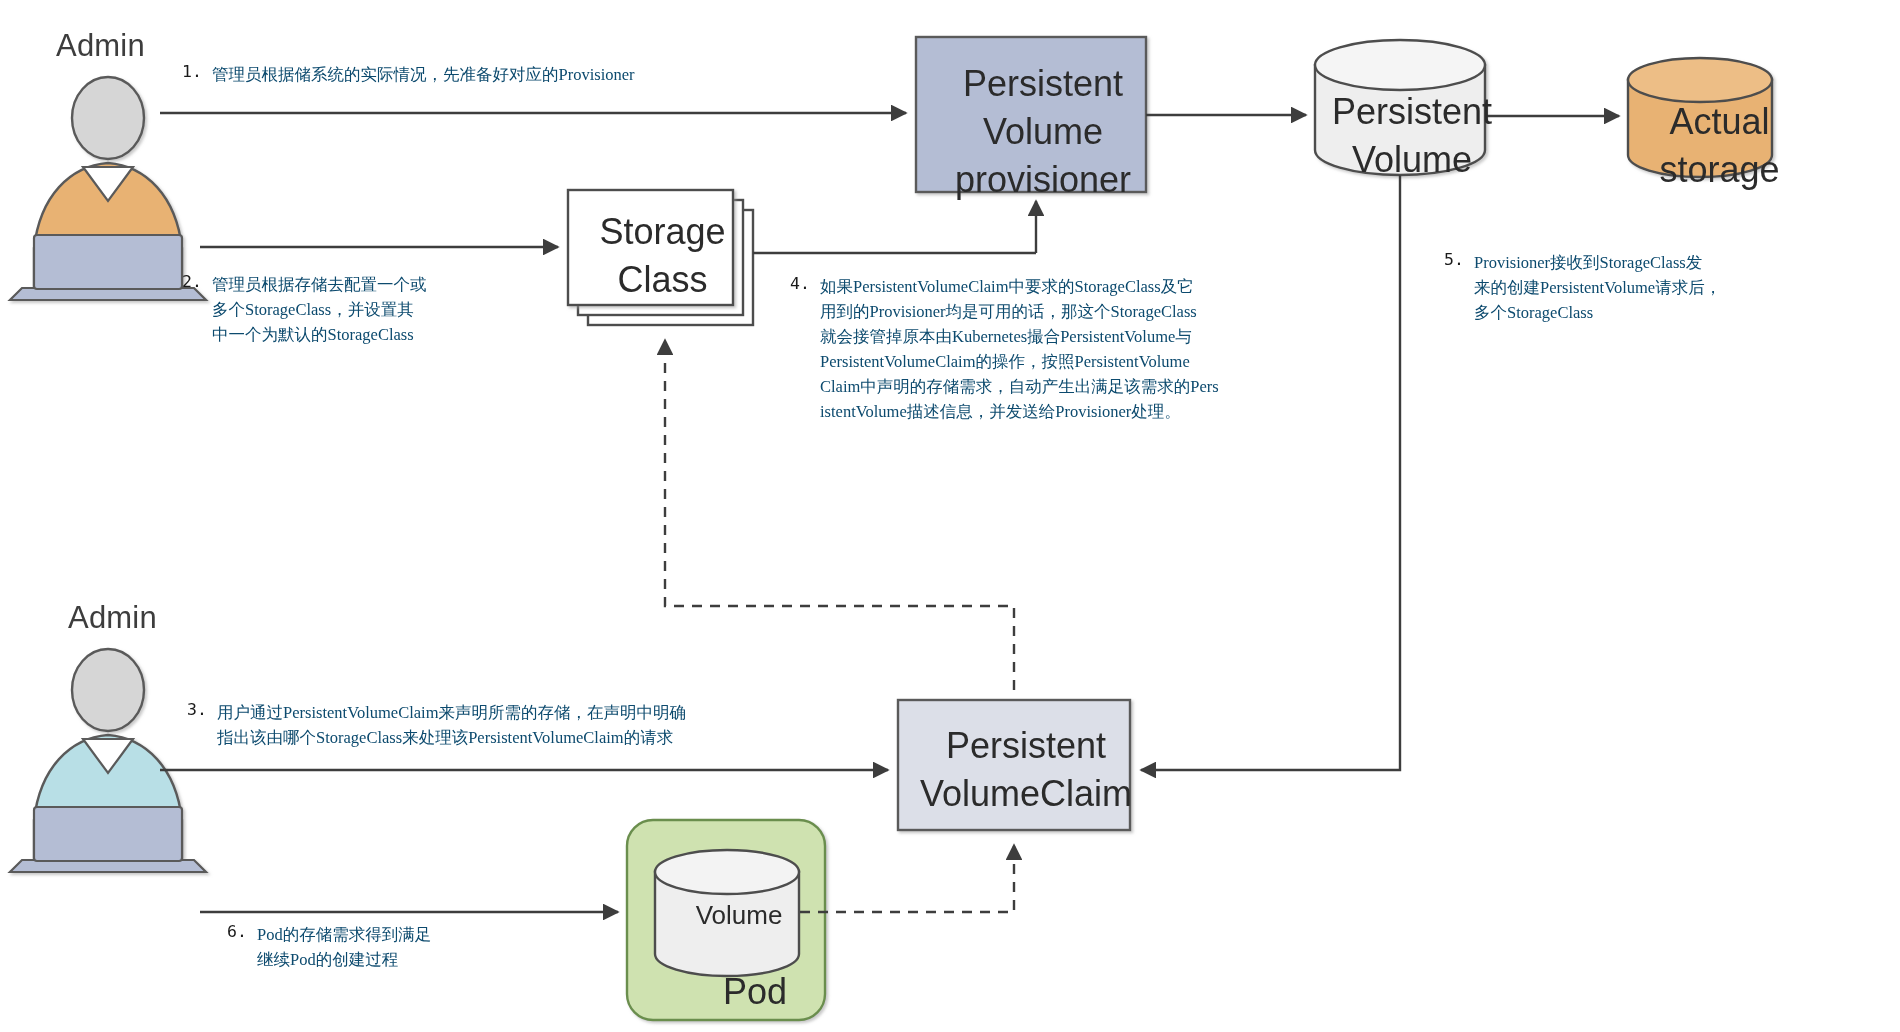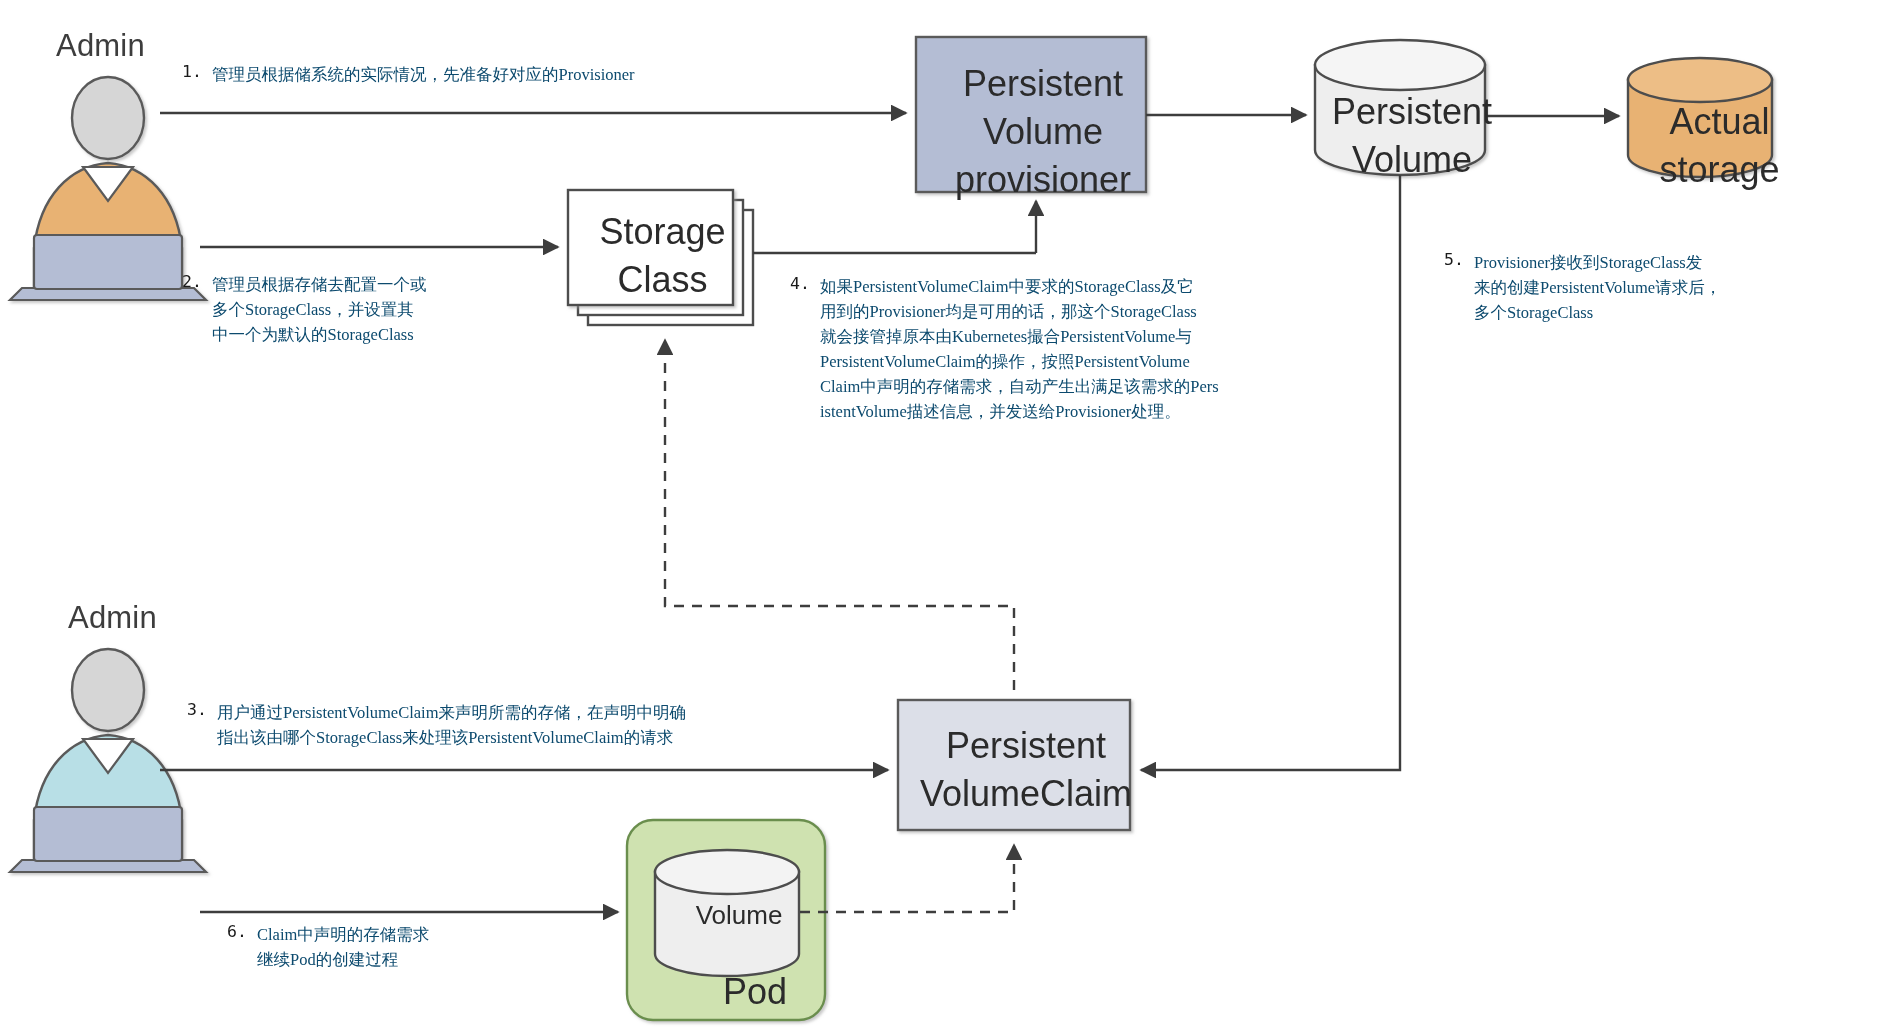--- a/index.html
+++ b/index.html
@@ -218,15 +218,15 @@
 
 <div class="abs" style="left:1432px; top:250px;">
   <div class="step-num">5.</div>
   <div class="step step-body">Provisioner接收到StorageClass发
 来的创建PersistentVolume请求后，
 多个StorageClass</div>
 </div>
 
 <div class="abs" style="left:215px; top:922px;">
   <div class="step-num">6.</div>
-  <div class="step step-body">Claim中声明的存储需求
+  <div class="step step-body">Pod的存储需求得到满足
 继续Pod的创建过程</div>
 </div>
 
 </body></html>

